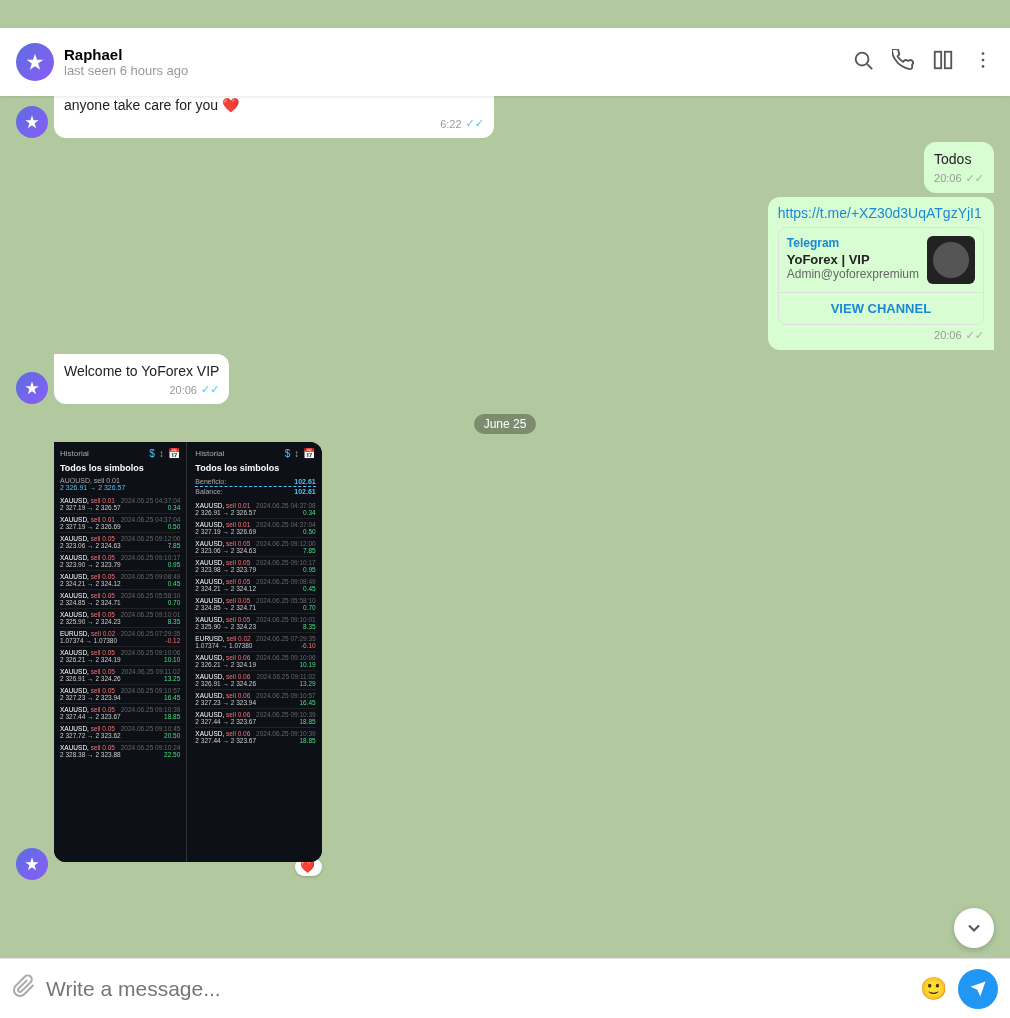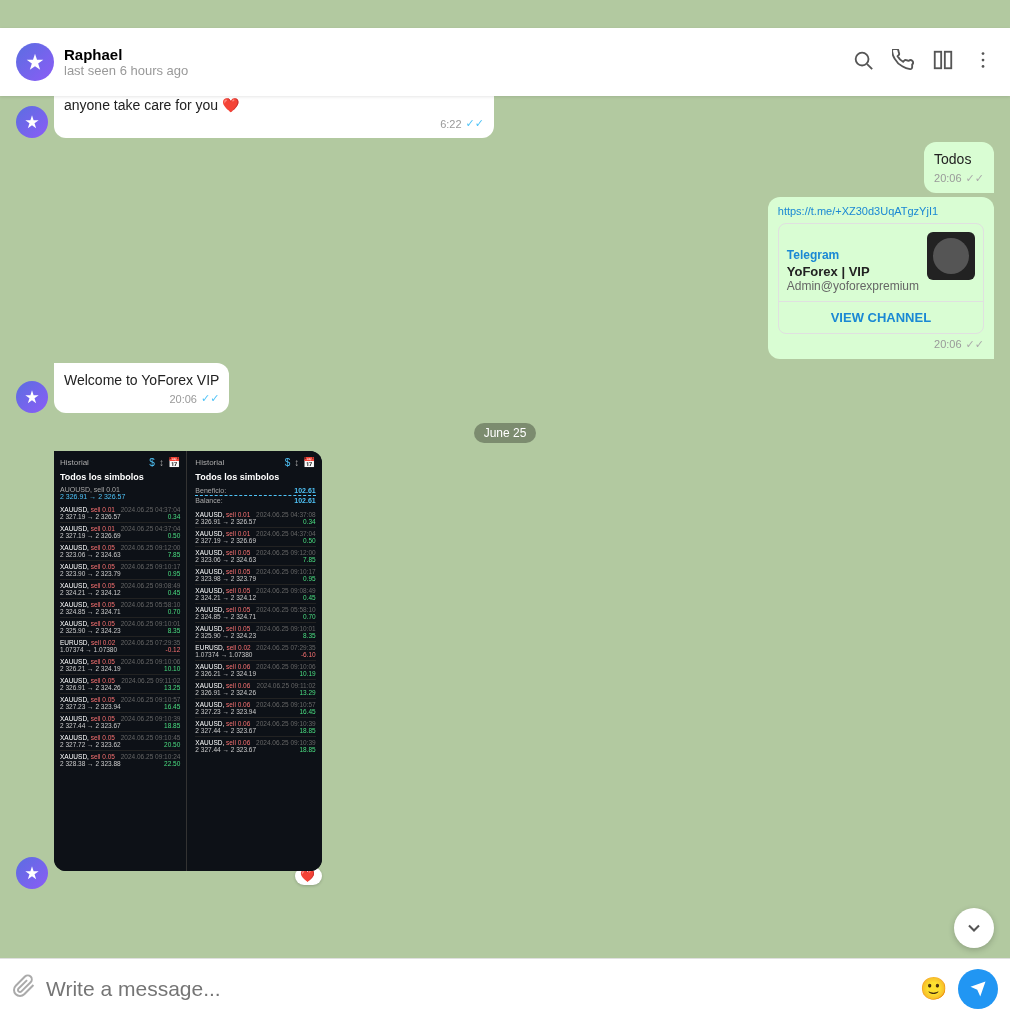--- a/index.html
+++ b/index.html
@@ -103,34 +103,34 @@
       justify-content: flex-end;
       align-items: center;
       gap: 4px;
       margin-top: 2px;
     }
     .bubble-time { font-size: 11px; color: #999; }
     .check-icon { font-size: 11px; color: #4fc3f7; }
     .check-icon.gray { color: #aaa; }
 
     
-    .link-text { color: #1a88d4; font-size: 11px; margin-bottom: 6px; }
+    .link-text { color: #1a88d4; font-size: 14px; margin-bottom: 6px; }
     .link-preview {
       border: 1px solid #e0e0e0;
       border-radius: 8px;
       overflow: hidden;
       margin-bottom: 4px;
     }
     .link-preview-inner {
       display: flex;
       padding: 8px;
       gap: 8px;
       align-items: flex-start;
     }
-    .link-preview-info { flex: 1; margin-top: 16px; }
+    .link-preview-info { flex: 1; }
     .link-preview-source { color: #1a88d4; font-size: 12px; font-weight: 600; margin-bottom: 2px; }
     .link-preview-title { font-size: 13px; font-weight: 700; }
     .link-preview-sub { font-size: 12px; color: #666; }
     .link-preview-img {
       width: 48px; height: 48px;
       border-radius: 6px;
       background: #222;
       display: flex; align-items: center; justify-content: center;
       flex-shrink: 0;
     }

